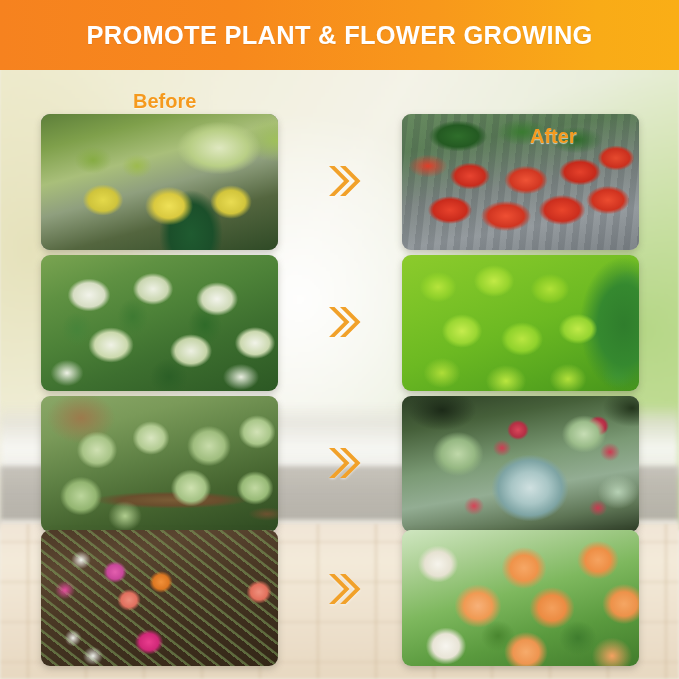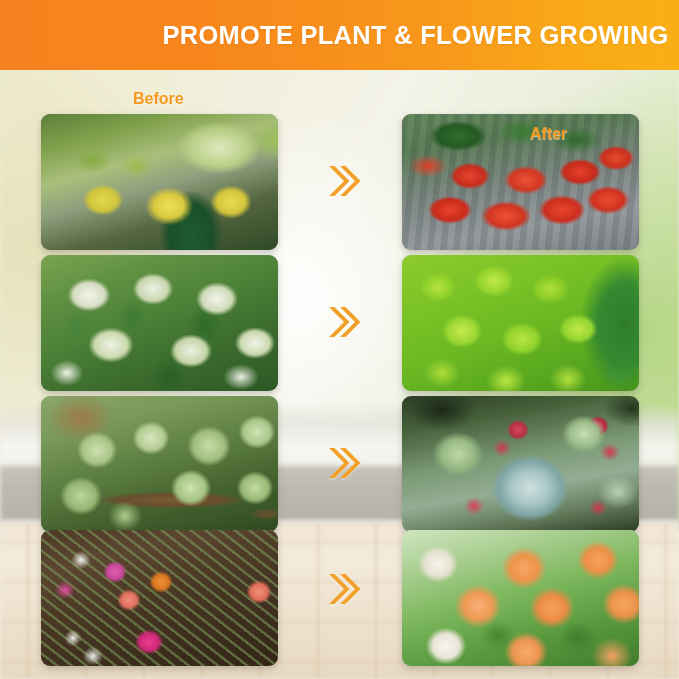--- a/index.html
+++ b/index.html
@@ -48,32 +48,32 @@
   .bg-woodtop{
     position:absolute;left:0;top:520px;width:679px;height:12px;
     background:linear-gradient(180deg,rgba(250,246,238,.95),rgba(243,234,220,.2));
     filter:blur(2px);
   }
 
   
   .banner{
     position:absolute;left:0;top:0;width:679px;height:70px;z-index:5;
     background:linear-gradient(90deg,#f6821f 0%,#f7881c 34%,#f8981b 64%,#f9ab17 88%,#faae16 100%);
-    display:flex;align-items:center;justify-content:flex-end;
+    display:flex;align-items:center;justify-content:center;
   }
   .banner-title{
     color:#ffffff;font-size:26.5px;font-weight:bold;letter-spacing:.3px;
     transform:scaleX(.96);transform-origin:center;
     text-shadow:0 1px 1px rgba(150,70,0,.18);
     white-space:nowrap;
   }
 
   
   .col-label{
-    position:absolute;z-index:6;font-size:16px;font-weight:bold;color:#f59a1e;
+    position:absolute;z-index:6;font-size:20px;font-weight:bold;color:#f59a1e;
     text-shadow:0 1px 1px rgba(255,255,255,.65);white-space:nowrap;
   }
   .label-before{left:133px;top:90px;}
   .label-after{left:530px;top:90px;margin-top:35px;}
 
   
   .card{
     position:absolute;z-index:4;border-radius:9px;overflow:hidden;
     box-shadow:0 3px 7px rgba(80,75,60,.28);
     background:#cfcfc4;

